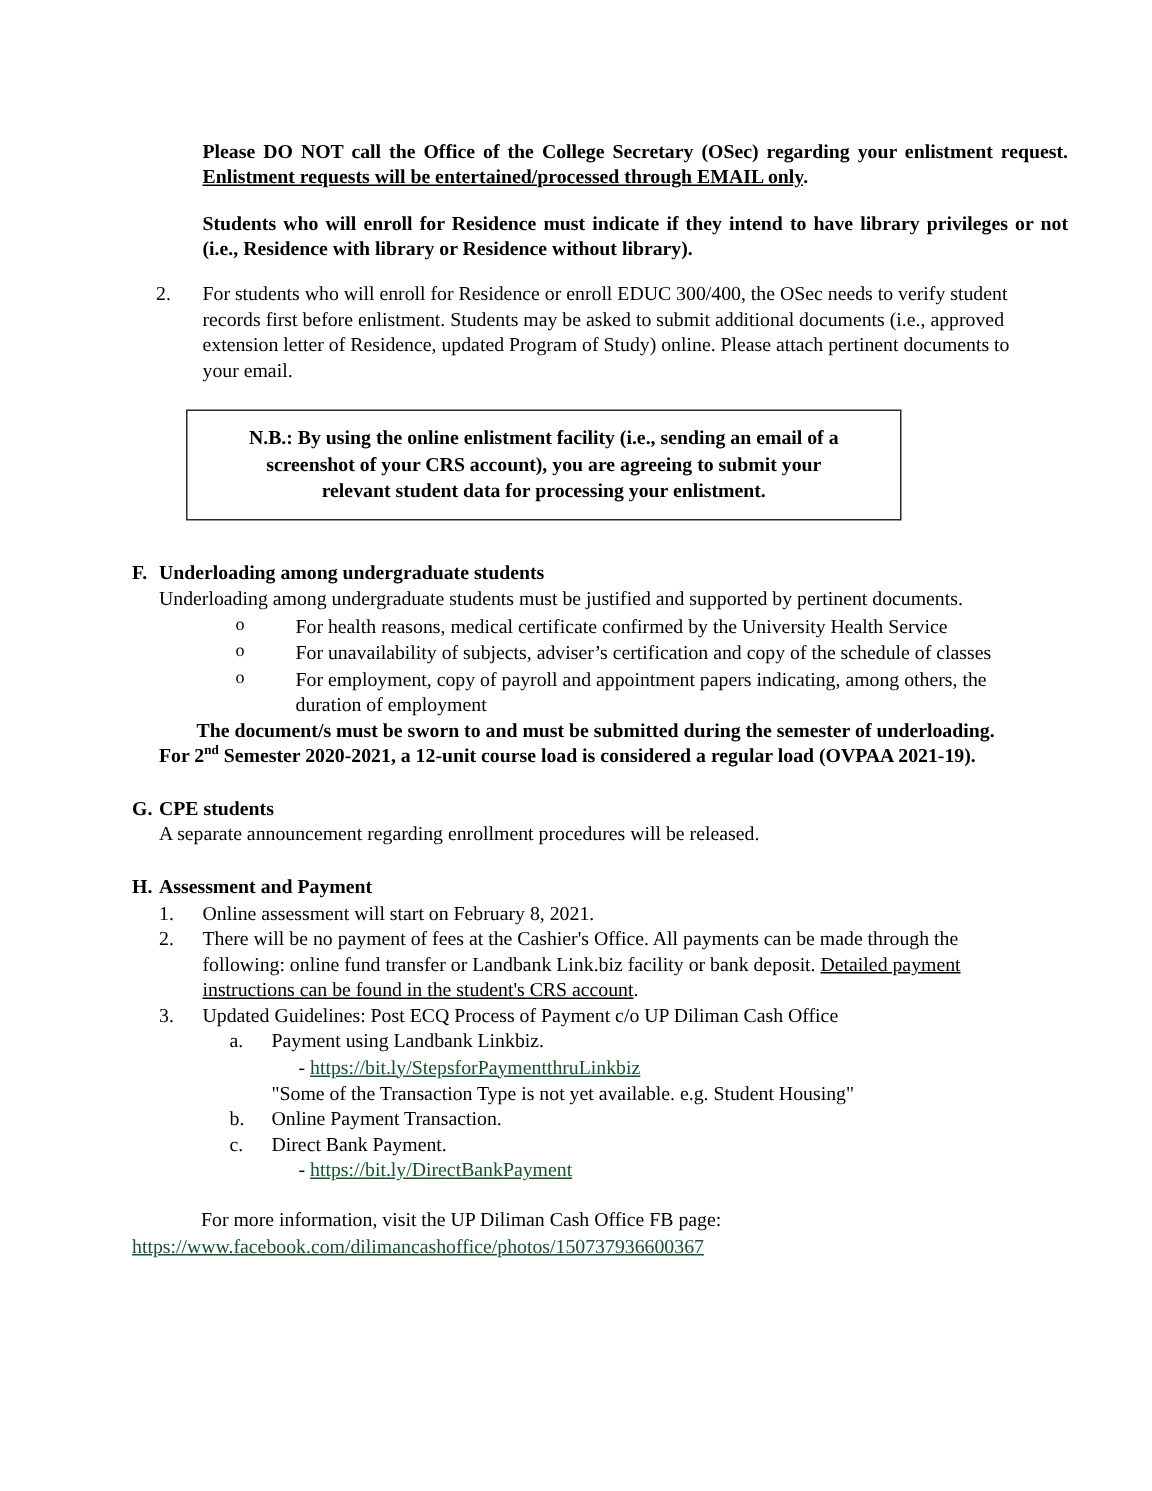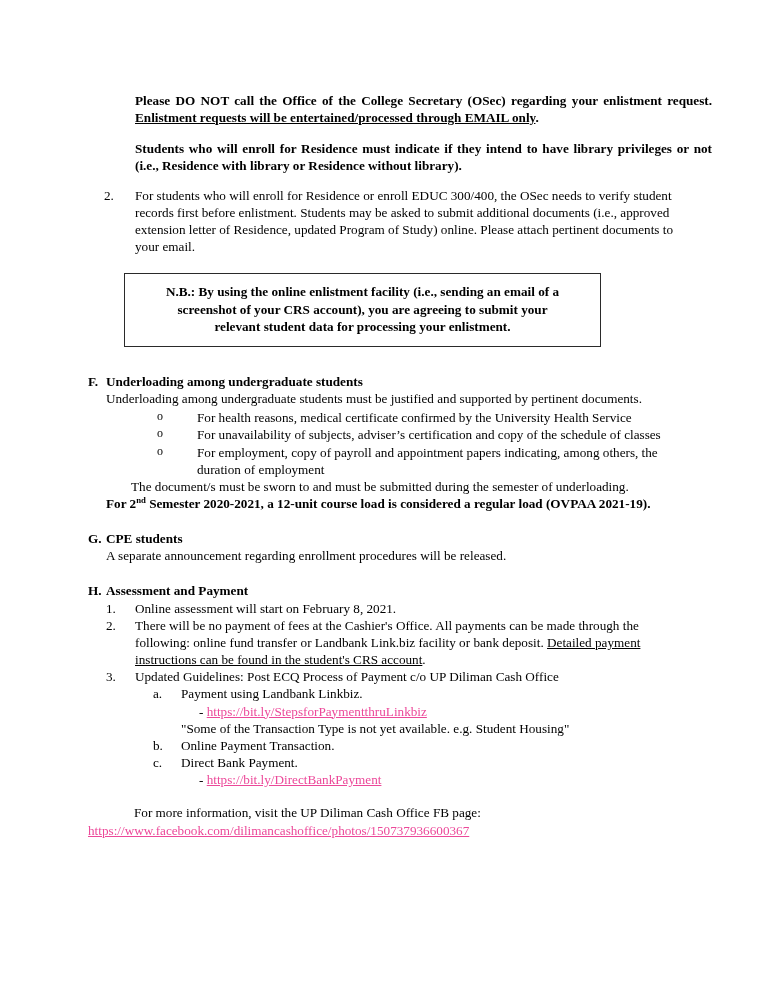--- a/index.html
+++ b/index.html
@@ -25,21 +25,21 @@
     box-sizing: border-box;
   }
 
   
   .b { font-weight: normal; }
   .u { text-decoration: underline; }
   .bu { font-weight: bold; text-decoration: underline; }
   sup { font-size: 0.66em; vertical-align: super; line-height: 0; }
 
   .link {
-    color: #ec4899;
+    color: #14532d;
     text-decoration: underline;
     cursor: pointer;
   }
 
   
   .para-indent {
     margin: 0 0 10px 0;
     padding-left: 135px;
     padding-right: 56px;
     font-weight: bold;
@@ -98,21 +98,21 @@
   }
   .obullet > .omark {
     position: absolute;
     left: 51px;
     top: 0;
     font-family: "Liberation Serif", serif;
     font-size: 12px;
   }
 
   .hang-bold {
-    font-weight: normal;
+    font-weight: bold;
     padding-left: 50px;
     text-indent: -25px;
     padding-right: 0;
   }
   .flush-bold {
     font-weight: bold;
     padding-left: 24px;
     text-indent: -24px;
     margin-top: 0;
   }

